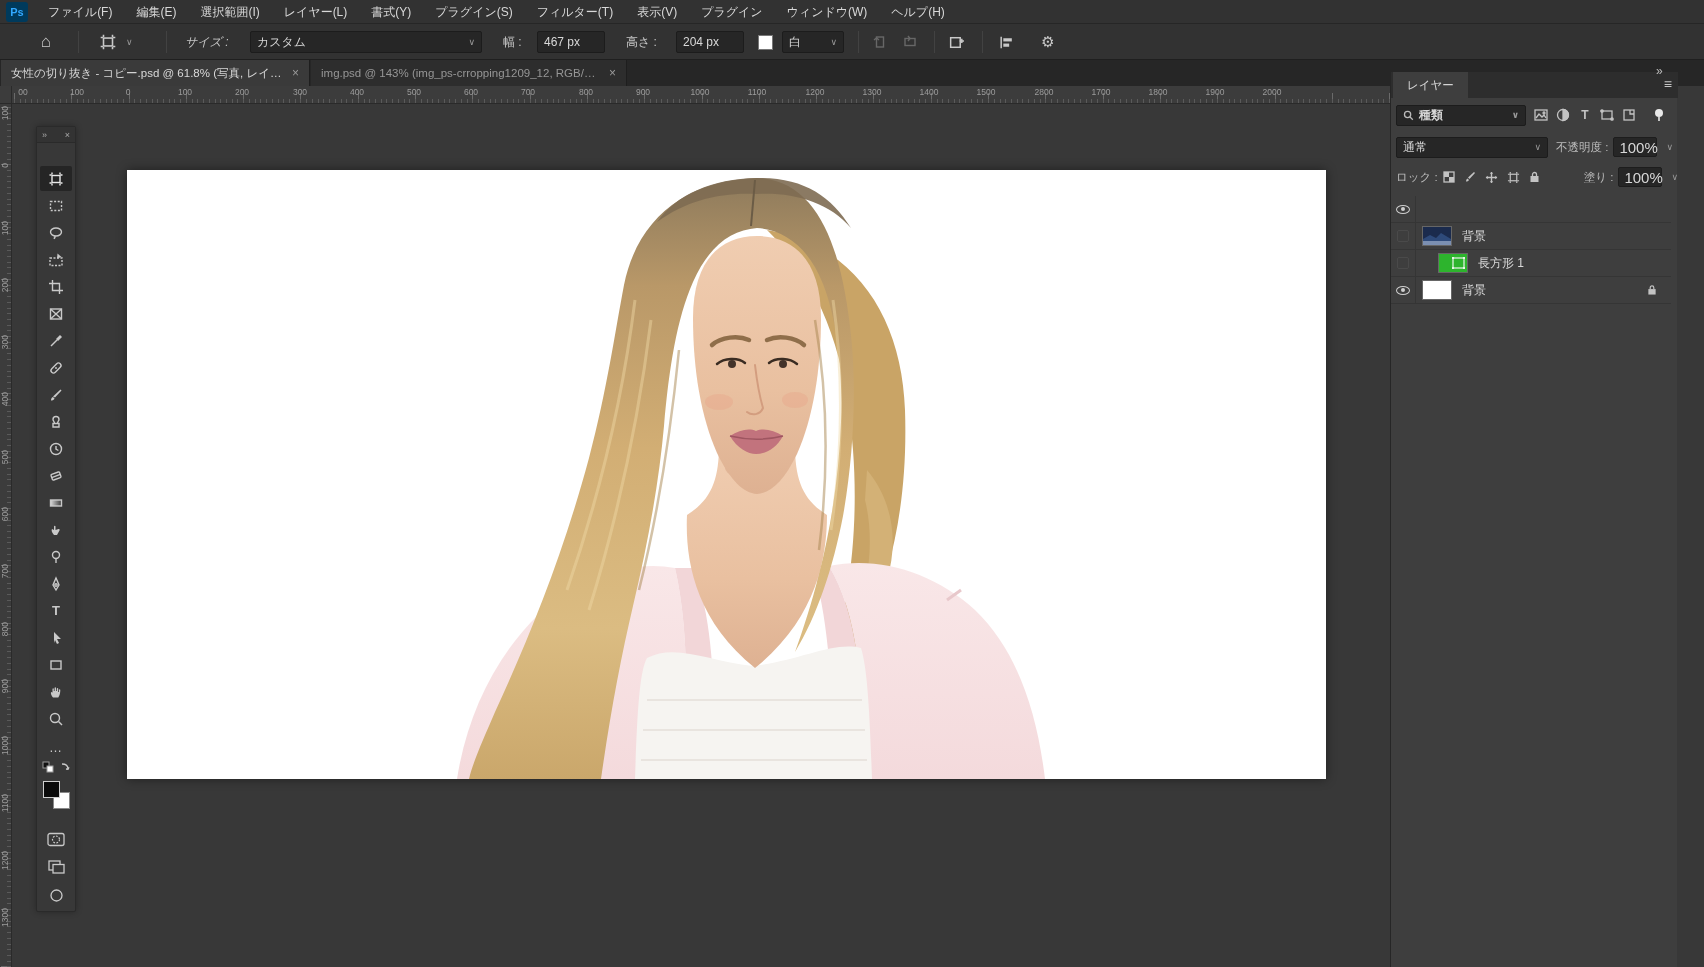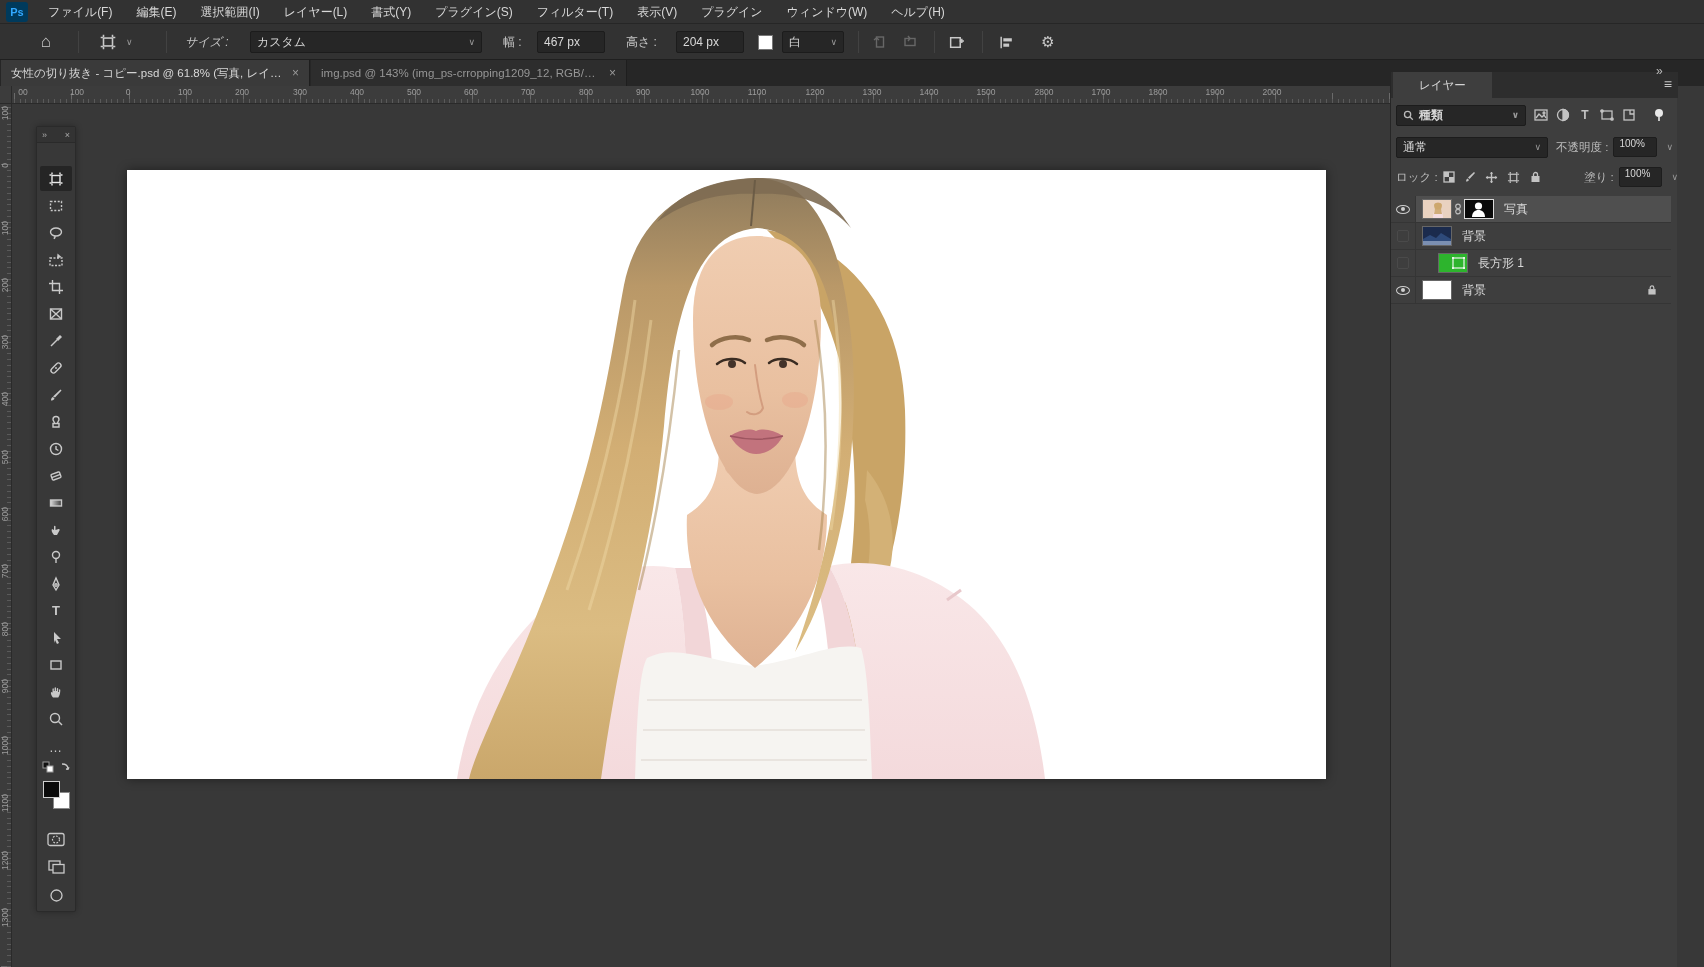--- a/index.html
+++ b/index.html
@@ -53,28 +53,28 @@
   .tool svg{stroke:#c9c9c9;fill:none;stroke-width:1.4;}
   .tool.selected{background:#252525;}
   .tool.selected svg{stroke:#e8e8e8;}
   .tool .tfill{fill:#c9c9c9;stroke:none;}
   .tool-type{font-size:13px;color:#c9c9c9;font-weight:bold;}
 
   
   #layers-panel{position:absolute;left:1390px;top:60px;width:287px;height:907px;background:#3e3e3e;border-left:1px solid #262626;}
   #panel-dock-top{position:absolute;left:0;top:0;width:287px;height:12px;background:#262626;}
   #panel-tabs{position:absolute;left:0;top:12px;width:287px;height:26px;background:#2d2d2d;}
-  #layers-tab{position:absolute;left:2px;top:0;height:26px;padding:0 26px;background:#3e3e3e;font-size:11.5px;color:#d8d8d8;display:flex;align-items:center;}
+  #layers-tab{position:absolute;left:2px;top:0;height:26px;padding:0 14px;background:#3e3e3e;font-size:11.5px;color:#d8d8d8;display:flex;align-items:center;}
   #panel-menu{position:absolute;right:6px;top:4px;font-size:14px;color:#c5c5c5;cursor:pointer;}
   .prow{position:absolute;left:0;width:287px;height:26px;display:flex;align-items:center;}
   .prow .field{height:21px;}
   .micon{display:flex;align-items:center;justify-content:center;width:22px;height:20px;}
   .micon svg{stroke:#c3c3c3;fill:none;stroke-width:1.3;}
   .plabel{font-size:11.5px;color:#bcbcbc;white-space:nowrap;}
-  .pvalue{background:#262626;border:1px solid #1d1d1d;border-radius:2px;height:20px;display:flex;align-items:flex-start;font-size:10px;color:#d8d8d8;padding:0 5px;}
+  .pvalue{background:#262626;border:1px solid #1d1d1d;border-radius:2px;height:20px;display:flex;align-items:flex-end;font-size:15px;color:#d8d8d8;padding:0 5px;}
   .layer-row{position:absolute;left:0;width:280px;height:27px;display:flex;align-items:stretch;border-bottom:1px solid #353535;}
   .eye-cell{width:25px;display:flex;align-items:center;justify-content:center;border-right:1px solid #353535;}
   .eye{width:14px;height:9px;border:1.5px solid #cfcfcf;border-radius:50%;position:relative;}
   .eye::after{content:"";position:absolute;left:3.5px;top:1.5px;width:4px;height:4px;border-radius:50%;background:#cfcfcf;}
   .eye-off{width:12px;height:12px;border:1px solid #4a4a4a;border-radius:2px;}
   .row-body{flex:1;display:flex;align-items:center;padding-left:6px;}
   .layer-row.selected .row-body{background:#4f4f4f;}
   .thumb{width:30px;height:20px;border:1px solid #666;flex:none;}
   .layer-name{font-size:12px;color:#d9d9d9;margin-left:10px;white-space:nowrap;}
   .mask-link{width:12px;display:flex;align-items:center;justify-content:center;}
@@ -588,44 +588,20 @@
       <div class="pvalue" style="margin-left:5px;width:44px;">
           <span>100%</span>
         </div>
       <span class="caret" style="margin-left:3px;">∨</span>
     </div>
 
     <div class="layer-row selected" style="top:136px;">
       <div class="eye-cell">
           <div class="eye"></div>
         </div>
-      <div class="row-body">
-        <div class="thumb">
-          <svg width="28" height="18" viewBox="0 0 28 18">
-              <rect width="28" height="18" fill="#e9d2c0"></rect>
-              <path d="M10 18c0-6 2-9 5-9s5 3 5 9z" fill="#f4dde0"></path>
-              <circle cx="15" cy="6" r="3.4" fill="#e2b494"></circle>
-              <path d="M11 5c0-3 8-3 8 0 0 2-1 4-1 4l1 5h-8l1-5s-1-2-1-4z" fill="#c9a466" opacity="0.85"></path>
-            </svg>
-        </div>
-        <div class="mask-link">
-          <svg width="8" height="12" viewBox="0 0 8 12">
-              <circle cx="4" cy="3.4" r="2.3" stroke="#bbb" fill="none" stroke-width="1.2"></circle>
-              <circle cx="4" cy="8.6" r="2.3" stroke="#bbb" fill="none" stroke-width="1.2"></circle>
-            </svg>
-        </div>
-        <div class="thumb" style="border:1.5px solid #dcdcdc;background:#0a0a0a;">
-          <svg width="27" height="17" viewBox="0 0 27 17">
-              <rect width="27" height="17" fill="#0a0a0a"></rect>
-              <circle cx="13.5" cy="6" r="3.6" fill="#fff"></circle>
-              <path d="M7 17c0-4.5 3-7 6.5-7s6.5 2.5 6.5 7z" fill="#fff"></path>
-            </svg>
-        </div>
-        <span class="layer-name">写真</span>
-      </div>
     </div>
 
     <div class="layer-row" style="top:163px;">
       <div class="eye-cell">
           <div class="eye-off"></div>
         </div>
       <div class="row-body">
         <div class="thumb">
           <svg width="28" height="18" viewBox="0 0 28 18">
               <rect width="28" height="18" fill="#1b2b4d"></rect>

